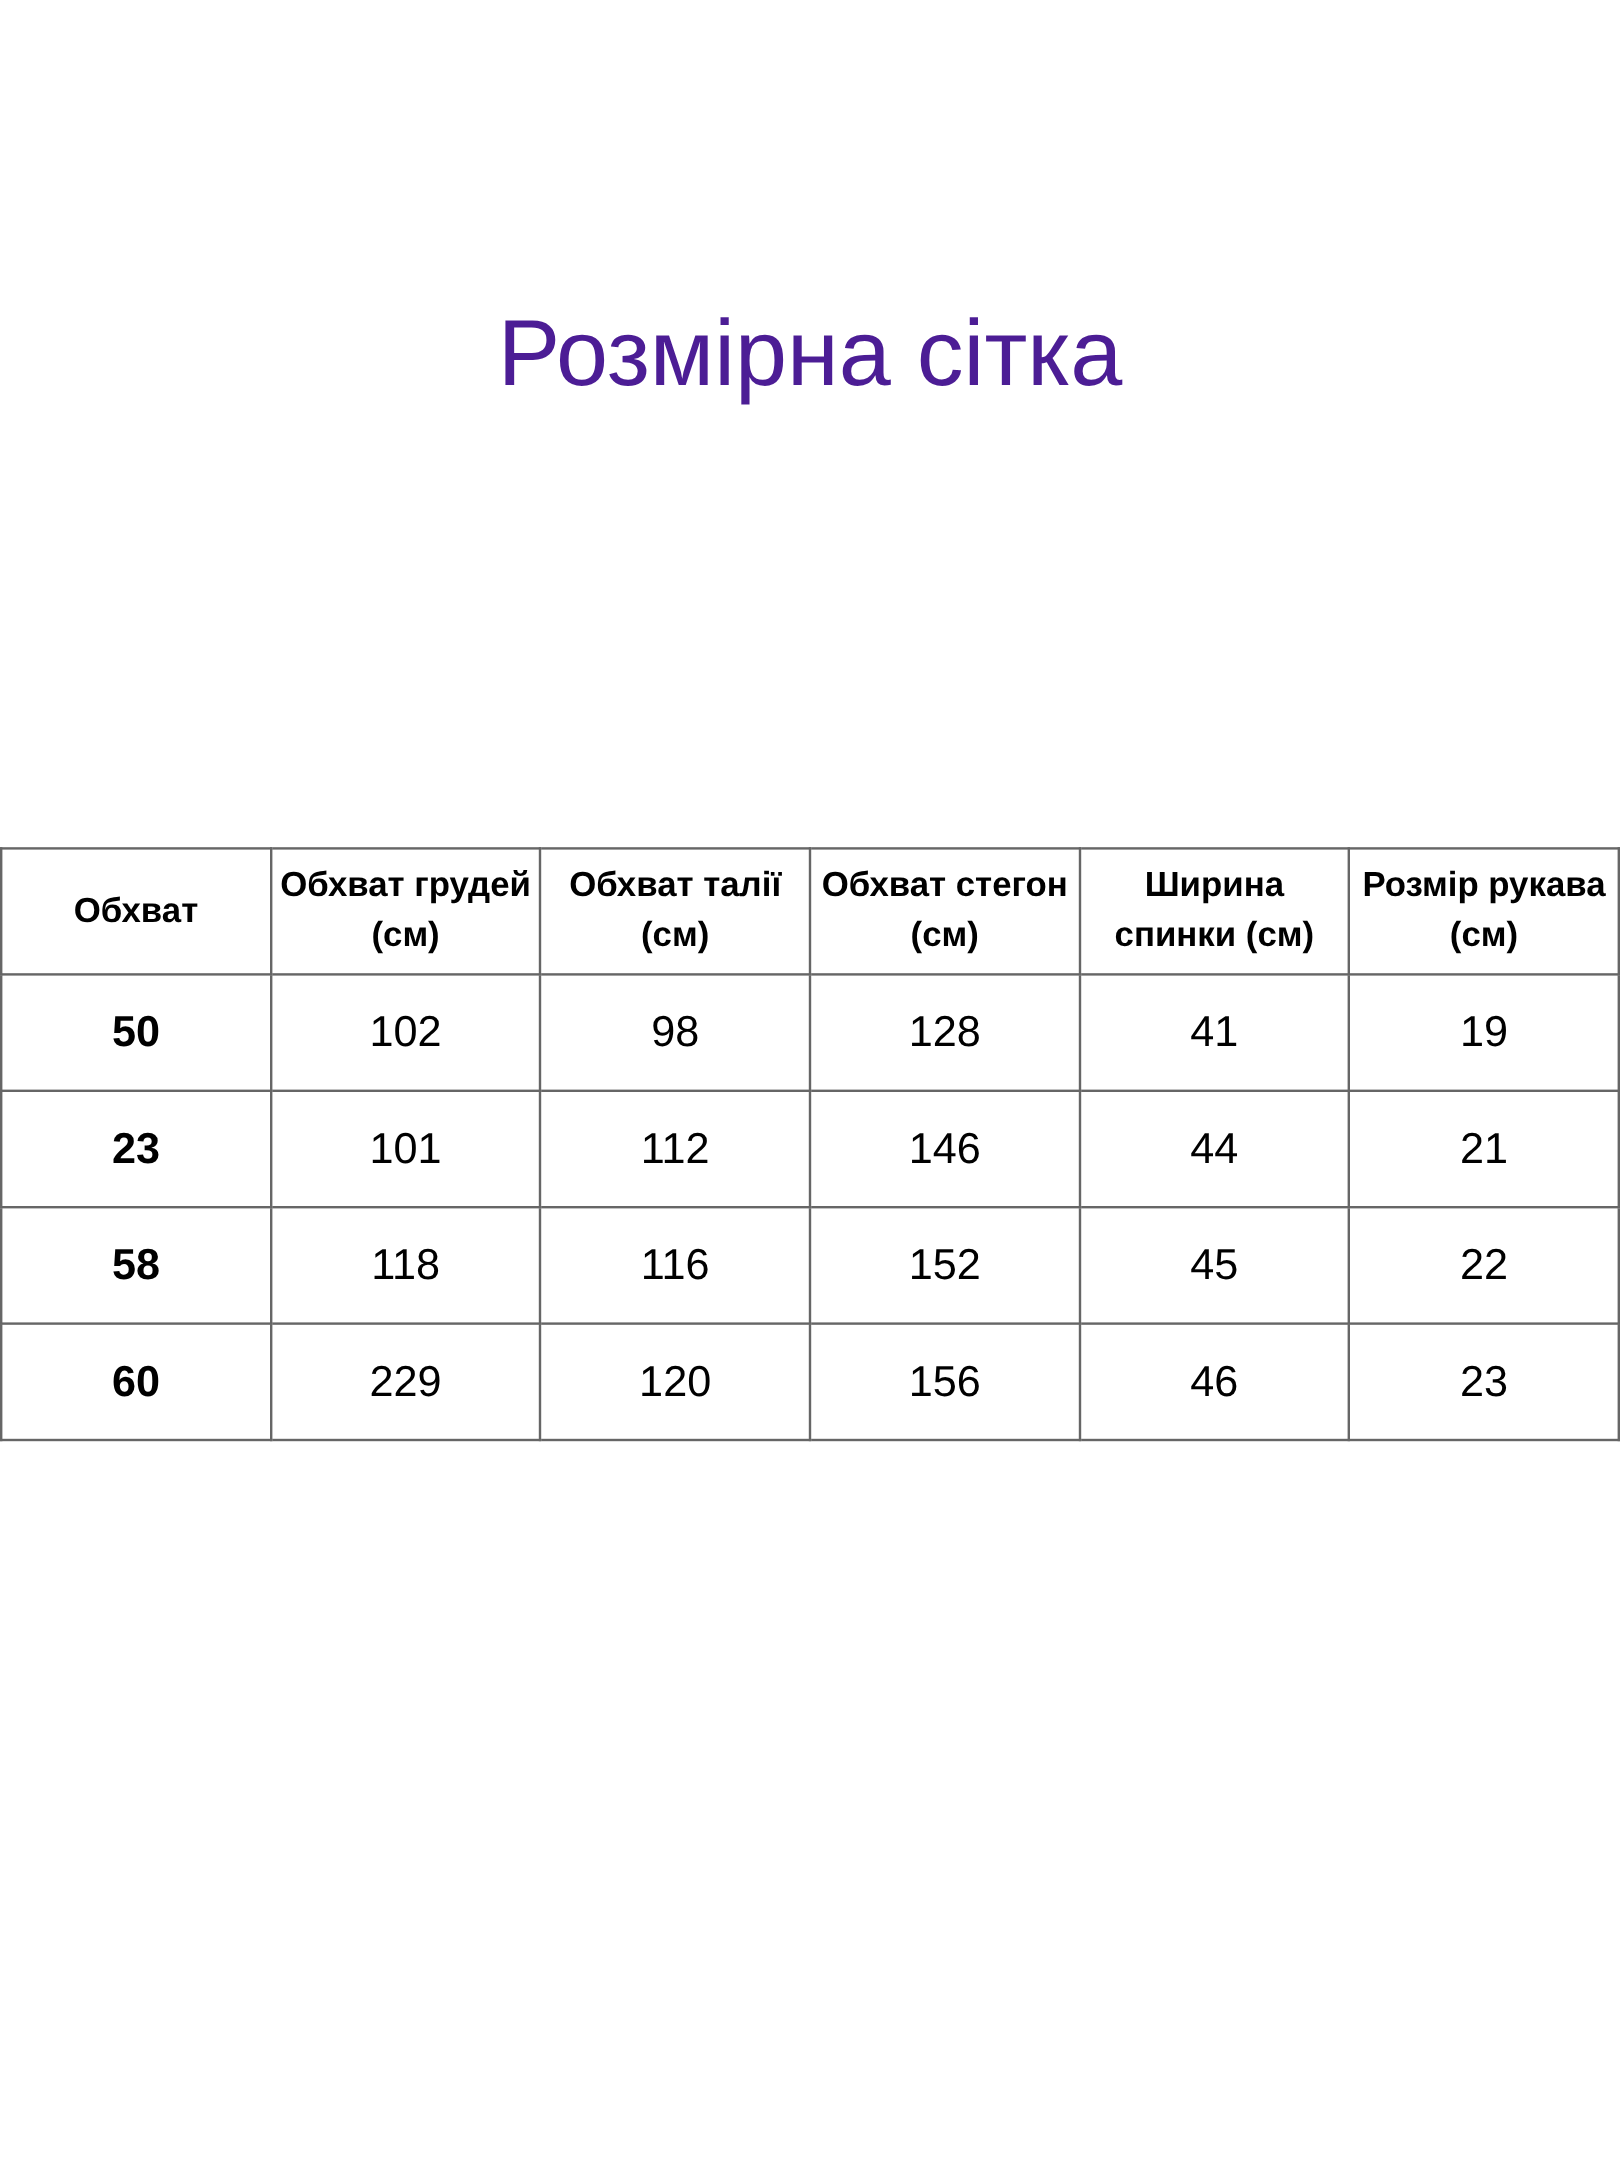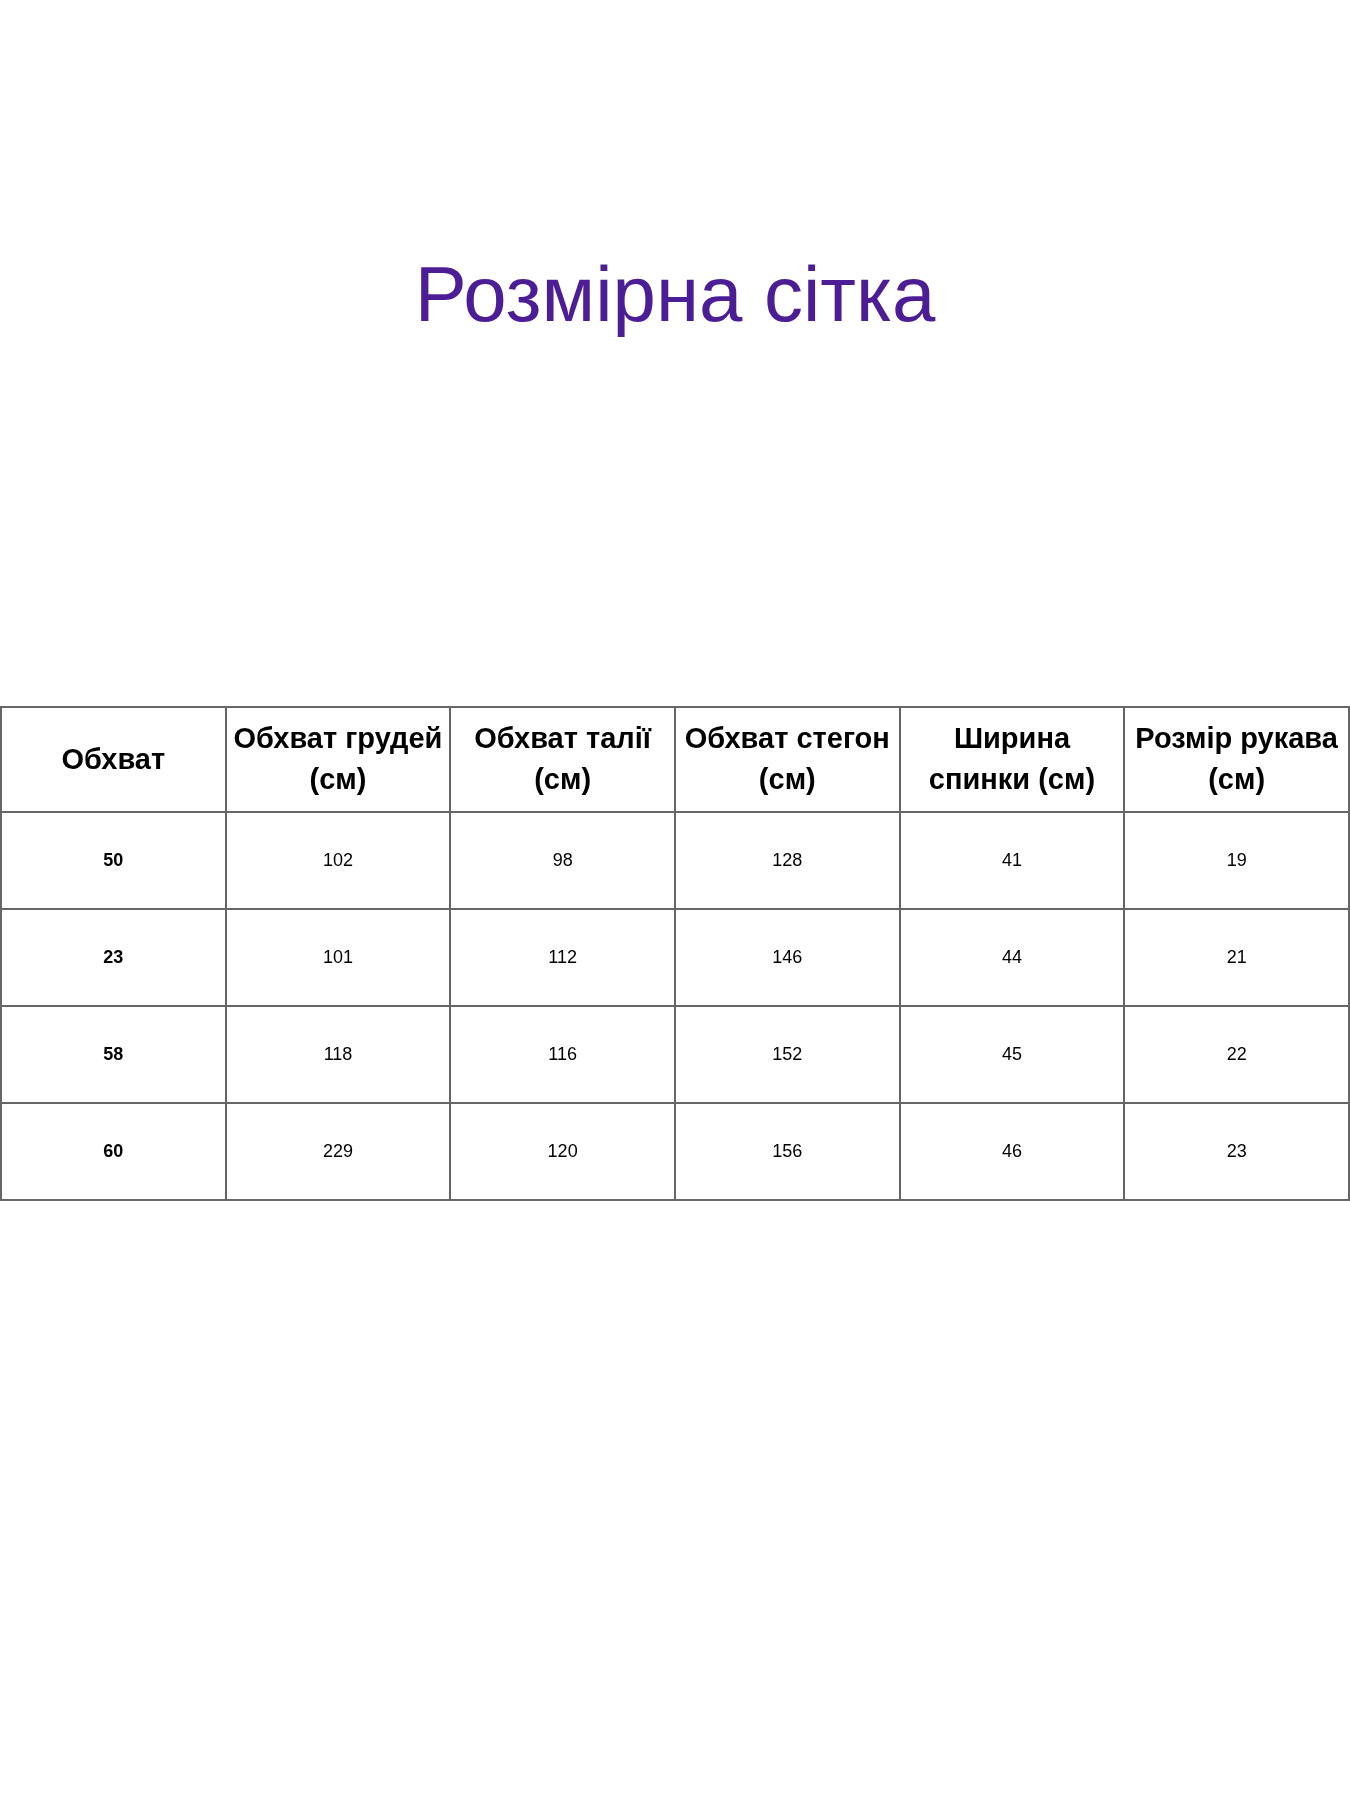--- a/index.html
+++ b/index.html
@@ -38,21 +38,21 @@
     background: #ffffff;
   }
   table.size-chart th {
     height: 103px;
     font-size: 29px;
     font-weight: 700;
     line-height: 41px;
   }
   table.size-chart td {
     height: 95px;
-    font-size: 18px;
+    font-size: 36px;
     font-weight: 400;
     border-radius: 29px;
   }
   table.size-chart td.size-col {
     font-weight: 700;
   }
   .hline {
     display: block;
   }
   .hline:empty {

